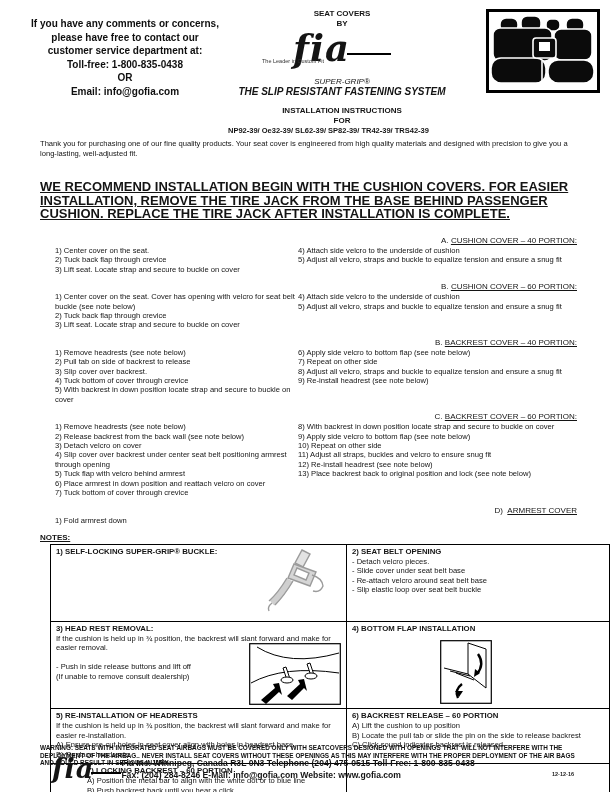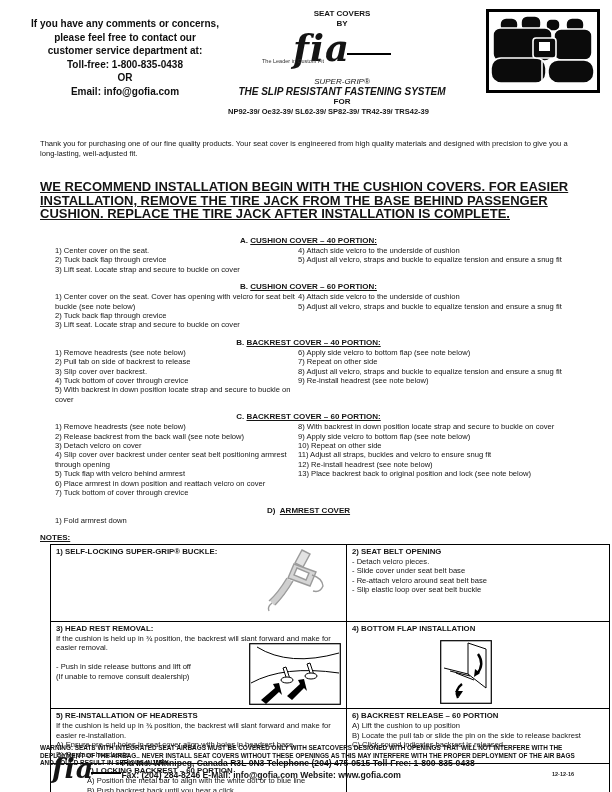--- a/index.html
+++ b/index.html
@@ -33,21 +33,21 @@
   }
   
   .flow{position:absolute;left:40px;top:139px;width:537px;}
   .intro{font-size:7.6px;line-height:9.6px;margin-bottom:11px;}
   .recommend{
     font-weight:bold;font-size:13px;line-height:13.6px;text-decoration:underline;
     margin-bottom:15px;
     margin-top:22px;
   }
   .sec{margin-bottom:8px;}
-  .sec-head{text-align:center;font-weight:bold;font-size:8px;line-height:10px;}
+  .sec-head{text-align:right;font-weight:normal;font-size:8px;line-height:10px;}
   .cols{display:flex;}
   .col-left{width:255px;padding-left:15px;box-sizing:border-box;}
   .col-right{width:268px;padding-left:3px;box-sizing:border-box;}
   .li{font-size:7.6px;line-height:9.4px;}
   .li:empty{min-height:9.4px;}
   
   .notes-head{font-weight:bold;font-size:8px;text-decoration:underline;margin:4px 0 2px 0;}
   table.notes{border-collapse:collapse;margin-left:10px;width:537px;table-layout:fixed;}
   table.notes td{
     border:1.5px solid #000;vertical-align:top;padding:2px 5px;position:relative;
@@ -70,36 +70,37 @@
   .footer-text{font-weight:bold;font-size:8.6px;line-height:11.5px;}
   .rev-date{position:absolute;left:552px;top:771px;font-weight:bold;font-size:5.5px;color:#222;}
 </style>
 </head>
 <body>
 
 <div class="page">
 
   <div class="contact">
       <div class="contact-line">If you have any comments or concerns,</div>
-      <div class="contact-line">please feel free to contact our</div>
+      <div class="contact-line">please have free to contact our</div>
       <div class="contact-line">customer service department at:</div>
       <div class="contact-line">Toll-free:  1-800-835-0438</div>
       <div class="contact-line">OR</div>
       <div class="contact-line">Email:  info@gofia.com</div>
     </div>
 
   <div class="mast">
     <div class="mast-line">SEAT COVERS</div>
     <div class="mast-line">BY</div>
     <div class="fia-wrap">
       <span class="fia-script">fia</span><span class="fia-swash"></span>
       <div class="fia-tagline">The Leader in Custom Fit</div>
     </div>
     <div class="supergrip">SUPER-GRIP®</div>
     <div class="system">THE SLIP RESISTANT FASTENING SYSTEM</div>
+    <div class="inst-head">INSTALLATION INSTRUCTIONS</div>
     <div class="mast-line">FOR</div>
     <div class="models-row">
         <span class="models">NP92-39/ Oe32-39/ SL62-39/ SP82-39/ TR42-39/ TRS42-39</span>
       </div>
   </div>
 
   <div class="seatbox">
     <svg width="108" height="78" viewBox="0 0 108 78">
       <g fill="#0b0b0b" stroke="#ffffff" stroke-width="1.6">
         <rect x="11" y="6" width="18" height="14" rx="6"></rect>

